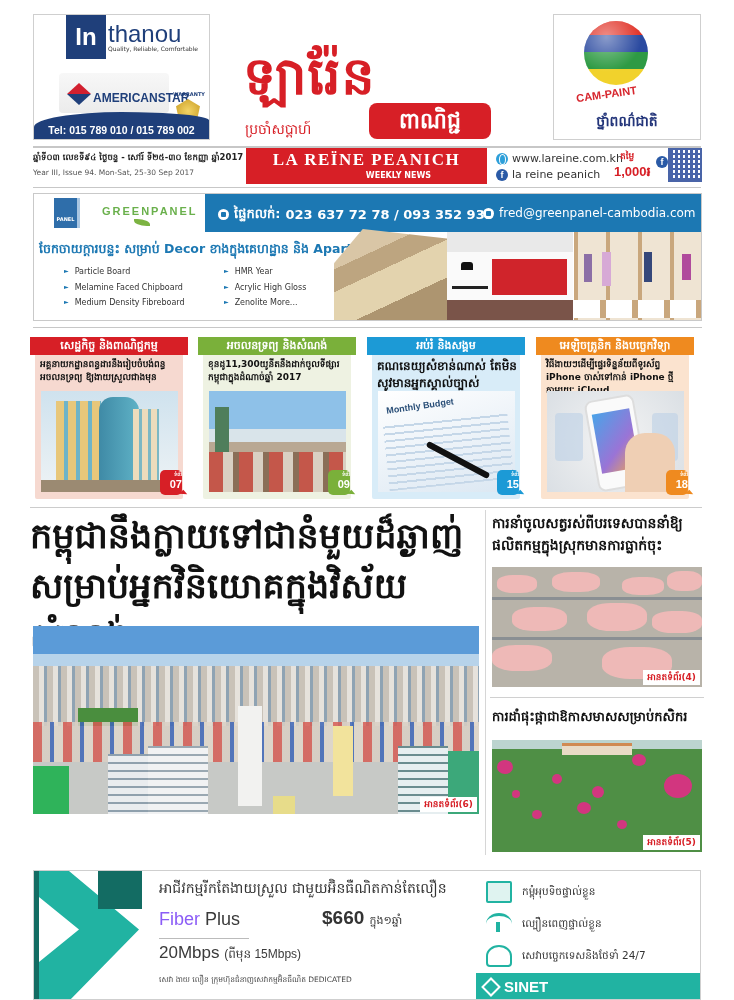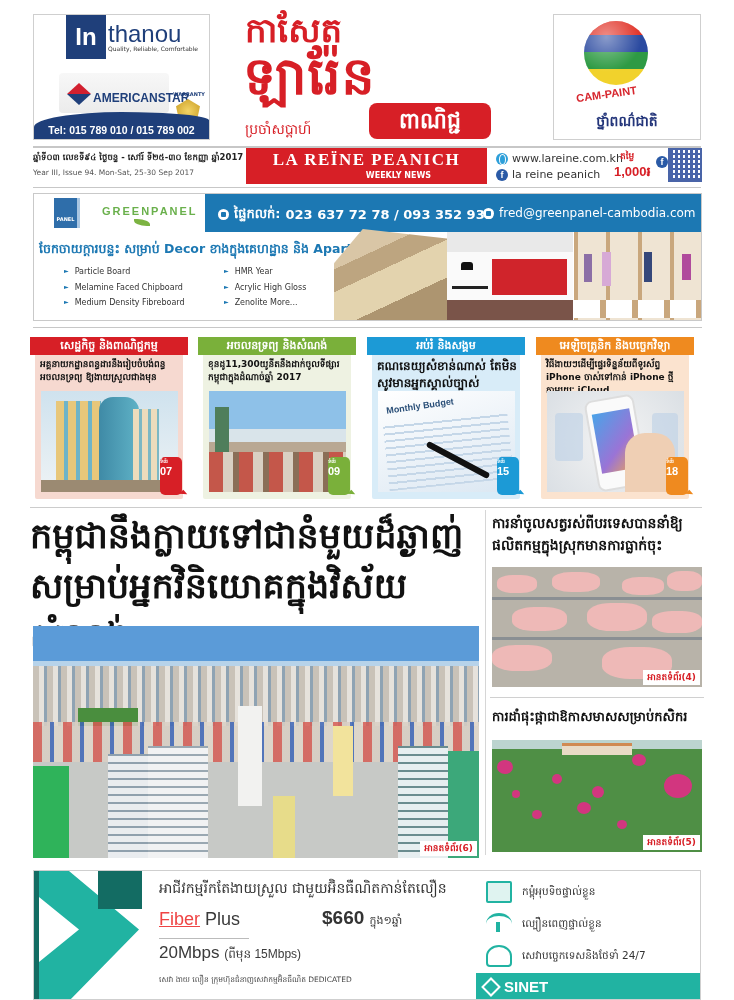--- a/index.html
+++ b/index.html
@@ -89,21 +89,21 @@
     
     .card { position: absolute; top: 337px; width: 158px; height: 162px; }
     .card .bg { position: absolute; left: 5px; top: 10px; right: 5px; bottom: 0; border-radius: 2px; }
     .card .tab { position: absolute; left: 0; top: 0; width: 100%; height: 18px; color: #fff; font-size: 11px; font-weight: bold; text-align: center; line-height: 18px; white-space: nowrap; overflow: hidden; }
     .card .tab::before, .card .tab::after { content: ""; position: absolute; bottom: -5px; width: 0; height: 0; border-top: 5px solid #555; }
     .card .tab::before { left: 0; border-left: 5px solid transparent; }
     .card .tab::after { right: 0; border-right: 5px solid transparent; }
     .card .head { position: absolute; left: 10px; top: 21px; width: 140px; font-size: 9px; line-height: 13px; color: #111; font-weight: bold; }
     .card .head.big { font-size: 12px; line-height: 17px; }
     .card .photo { position: absolute; left: 11px; top: 54px; width: 137px; height: 101px; overflow: hidden; }
-    .card .pg { position: absolute; right: 6px; bottom: 4px; width: 22px; height: 38px; border-radius: 5px; color: #fff; text-align: left; font-weight: bold; }
+    .card .pg { position: absolute; right: 6px; bottom: 4px; width: 22px; height: 25px; border-radius: 5px; color: #fff; text-align: right; font-weight: bold; }
     .card .pg .k { display: block; font-size: 5px; line-height: 8px; }
     .card .pg .n { display: block; font-size: 11px; line-height: 13px; font-family: "Liberation Sans", sans-serif; }
     .card .pg::after { content: ""; position: absolute; right: -4px; bottom: -2px; width: 0; height: 0; border-left: 6px solid transparent; border-top: 6px solid currentColor; transform: rotate(-40deg); }
 
     .c1 { left: 30px; }  .c1 .bg { background: #f6d9d0; } .c1 .tab { background: #d71f26; } .c1 .pg { background: #d71f26; color: #d71f26; }
     .c2 { left: 198px; } .c2 .bg { background: #eef2e2; } .c2 .tab { background: #7ab03a; } .c2 .pg { background: #7ab03a; color: #7ab03a; }
     .c3 { left: 367px; } .c3 .bg { background: #d8ecf8; } .c3 .tab { background: #1c9ad6; } .c3 .pg { background: #1c9ad6; color: #1c9ad6; }
     .c4 { left: 536px; } .c4 .bg { background: #fbe3cf; } .c4 .tab { background: #ef8a1f; } .c4 .pg { background: #ef8a1f; color: #ef8a1f; }
     .card .pg .k, .card .pg .n { color: #fff; }
 
@@ -123,21 +123,21 @@
     .ph-phone { background: radial-gradient(circle at 50% 50%, #f4f4f4, #dadfe4); }
     .ph-phone .ghost1 { position: absolute; left: 8px; top: 22px; width: 28px; height: 48px; background: #bcd0e6; border-radius: 4px; opacity: .6; }
     .ph-phone .ghost2 { position: absolute; right: 6px; top: 22px; width: 26px; height: 48px; background: #bcd0e6; border-radius: 4px; opacity: .6; }
     .ph-phone .phone { position: absolute; left: 44px; top: 6px; width: 50px; height: 92px; background: #fafafa; border: 2px solid #ddd; border-radius: 8px; transform: rotate(-10deg); }
     .ph-phone .screen { position: absolute; left: 4px; top: 12px; width: 38px; height: 60px; background: linear-gradient(135deg, #4aa3e8, #9a74d6 60%, #f0a64d); }
     .ph-phone .hand { position: absolute; left: 78px; top: 42px; width: 50px; height: 60px; background: #efcfb4; border-radius: 20px 20px 0 0; }
 
     
     .rule-4 { left: 30px; top: 507px; width: 672px; height: 1px; background: #cccccc; }
     .lead-head { left: 30px; top: 511px; width: 452px; font-size: 35px; line-height: 50px; font-family: "DejaVu Serif", serif; color: #111; font-weight: bold; }
-    .lead-photo { left: 33px; top: 626px; width: 446px; height: 232px; overflow: hidden; background: linear-gradient(#5b9bd8 0 15%, #b7d3ea 15% 25%, #c7c9c6 25%); }
+    .lead-photo { left: 33px; top: 626px; width: 446px; height: 188px; overflow: hidden; background: linear-gradient(#5b9bd8 0 15%, #b7d3ea 15% 25%, #c7c9c6 25%); }
     .lead-photo .skyline { position: absolute; left: 0; top: 40px; width: 100%; height: 60px; background: repeating-linear-gradient(90deg, #c9c2b8 0 6px, #e6e2dc 6px 11px, #8fa3b3 11px 14px); }
     .lead-photo .grn1 { position: absolute; left: 0; top: 140px; width: 36px; height: 92px; background: #2fb35a; }
     .lead-photo .tw1 { position: absolute; left: 75px; top: 128px; width: 40px; height: 104px; background: repeating-linear-gradient(0deg, #e9ecef 0 6px, #8fa0ad 6px 8px); }
     .lead-photo .tw2 { position: absolute; left: 115px; top: 120px; width: 60px; height: 112px; background: repeating-linear-gradient(0deg, #f1f2f3 0 6px, #9aa8b2 6px 8px); }
     .lead-photo .tw3 { position: absolute; left: 205px; top: 80px; width: 24px; height: 100px; background: #f2f2f0; }
     .lead-photo .tw4 { position: absolute; left: 240px; top: 170px; width: 22px; height: 62px; background: #e7dc8a; }
     .lead-photo .tw5 { position: absolute; left: 300px; top: 100px; width: 20px; height: 70px; background: #f2e39c; }
     .lead-photo .tw6 { position: absolute; left: 365px; top: 120px; width: 50px; height: 112px; background: repeating-linear-gradient(0deg, #e6eef0 0 6px, #6a8c8f 6px 8px); }
     .lead-photo .tw7 { position: absolute; left: 415px; top: 125px; width: 31px; height: 107px; background: #3ca87a; }
     .lead-photo .roofs { position: absolute; left: 0; top: 96px; width: 100%; height: 40px; background: repeating-linear-gradient(90deg, #d65c54 0 9px, #d9cfc4 9px 17px, #3e66b7 17px 21px, #e1d8cb 21px 30px); opacity: .85; }
@@ -157,21 +157,21 @@
     .side2-photo .fl { position: absolute; border-radius: 50%; background: #d2367f; }
 
     
     .sinet { left: 33px; top: 870px; width: 668px; height: 130px; border: 1px solid #cfcfcf; overflow: hidden; background: #fff; }
     .sinet .arrow { position: absolute; left: 0; top: 0; width: 105px; height: 130px; }
     .sinet .arrow .a1 { position: absolute; left: 5px; top: 0; width: 100px; height: 130px; background: #21b3a2; clip-path: polygon(0 0, 30% 0, 100% 45%, 30% 100%, 0 100%, 0 70%, 40% 45%, 0 20%); }
     .sinet .arrow .a2 { position: absolute; left: 64px; top: 0; width: 44px; height: 38px; background: #136c63; }
     .sinet .arrow .a3 { position: absolute; left: 0; top: 0; width: 5px; height: 130px; background: #136c63; }
     .sinet .kh-head { position: absolute; left: 125px; top: 8px; font-size: 14px; color: #333; white-space: nowrap; }
     .sinet .fiber { position: absolute; left: 125px; top: 38px; font-size: 18px; color: #3a3a3a; white-space: nowrap; font-family: "Liberation Sans", sans-serif; }
-    .sinet .fiber .acc { color: #ef4444; text-decoration: underline; }
+    .sinet .fiber .acc { color: #8b5cf6; }
     .sinet .price { position: absolute; left: 288px; top: 36px; font-size: 19px; color: #333; font-weight: bold; white-space: nowrap; font-family: "Liberation Sans", sans-serif; }
     .sinet .price .u { font-size: 11px; font-weight: normal; font-family: "DejaVu Sans", sans-serif; }
     .sinet .line { position: absolute; left: 125px; top: 67px; width: 90px; height: 1px; background: #bbb; }
     .sinet .speed { position: absolute; left: 125px; top: 72px; font-size: 17px; color: #3a3a3a; white-space: nowrap; font-family: "Liberation Sans", sans-serif; }
     .sinet .speed .old { font-size: 12px; }
     .sinet .small1 { position: absolute; left: 125px; top: 104px; font-size: 7.5px; color: #444; white-space: nowrap; }
     .sinet .small2 { position: absolute; left: 125px; top: 116px; font-size: 7.5px; color: #444; white-space: nowrap; display: flex; align-items: center; gap: 4px; margin-top: 48px; }
     .sinet .feat { position: absolute; left: 452px; font-size: 10.5px; color: #333; display: flex; align-items: center; gap: 10px; white-space: nowrap; }
     .sinet .ico { width: 26px; height: 22px; display: inline-block; position: relative; }
     .sinet .ico-pc { border: 2px solid #21b3a2; border-radius: 2px; background: #dff3f0; }
@@ -196,21 +196,20 @@
       <div class="t2"></div>
     </div>
   <div class="amstar">AMERICANSTAR</div>
   <div class="seal-label">WARRANTY</div>
   <div class="seal"></div>
   <div class="footer"></div>
   <div class="tel">Tel: 015 789 010 / 015 789 002</div>
 </div>
 
 <div class="abs mast-logo">
-  <div class="l1">កាសែត</div>
   <div class="l2">ឡារ៉ែន</div>
   <div class="sub">ប្រចាំសប្តាហ៍</div>
   <div class="pill">ពាណិជ្ជ</div>
 </div>
 
 <div class="abs ad-right">
   <div class="globe"></div>
   <div class="name">CAM-PAINT</div>
   <div class="kh">ថ្នាំពណ៌ជាតិ</div>
 </div>

